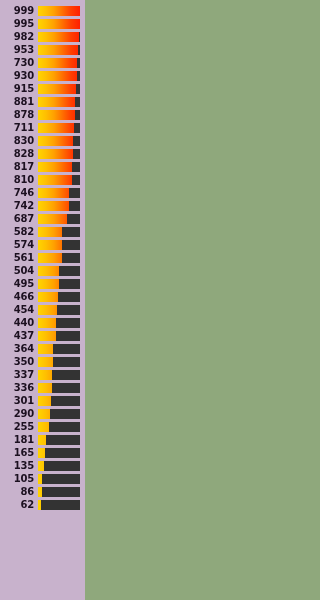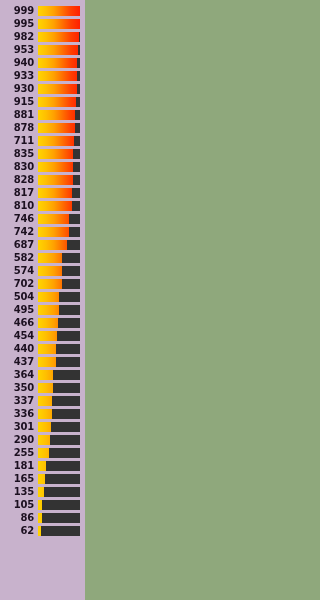--- a/index.html
+++ b/index.html
@@ -102,38 +102,32 @@
             <div class="bar-fill" style="width: 41px; background-size: 42px 10px;"></div>
           </div>
         </div>
         <div class="bar-row">
           <div class="bar-label">953</div>
           <div class="bar-track">
             <div class="bar-fill" style="width: 40px; background-size: 42px 10px;"></div>
           </div>
         </div>
         <div class="bar-row">
-          <div class="bar-label">940</div>
+          <div class="bar-label">730</div>
           <div class="bar-track">
             <div class="bar-fill" style="width: 39px; background-size: 42px 10px;"></div>
           </div>
         </div>
         <div class="bar-row">
-          <div class="bar-label">933</div>
+          <div class="bar-label">930</div>
           <div class="bar-track">
             <div class="bar-fill" style="width: 39px; background-size: 42px 10px;"></div>
           </div>
         </div>
         <div class="bar-row">
-          <div class="bar-label">930</div>
-          <div class="bar-track">
-            <div class="bar-fill" style="width: 39px; background-size: 42px 10px;"></div>
-          </div>
-        </div>
-        <div class="bar-row">
           <div class="bar-label">915</div>
           <div class="bar-track">
             <div class="bar-fill" style="width: 38px; background-size: 42px 10px;"></div>
           </div>
         </div>
         <div class="bar-row">
           <div class="bar-label">881</div>
           <div class="bar-track">
             <div class="bar-fill" style="width: 37px; background-size: 42px 10px;"></div>
           </div>
@@ -144,38 +138,32 @@
             <div class="bar-fill" style="width: 37px; background-size: 42px 10px;"></div>
           </div>
         </div>
         <div class="bar-row">
           <div class="bar-label">711</div>
           <div class="bar-track">
             <div class="bar-fill" style="width: 36px; background-size: 42px 10px;"></div>
           </div>
         </div>
         <div class="bar-row">
-          <div class="bar-label">835</div>
+          <div class="bar-label">830</div>
           <div class="bar-track">
             <div class="bar-fill" style="width: 35px; background-size: 42px 10px;"></div>
           </div>
         </div>
         <div class="bar-row">
-          <div class="bar-label">830</div>
+          <div class="bar-label">828</div>
           <div class="bar-track">
             <div class="bar-fill" style="width: 35px; background-size: 42px 10px;"></div>
           </div>
         </div>
         <div class="bar-row">
-          <div class="bar-label">828</div>
-          <div class="bar-track">
-            <div class="bar-fill" style="width: 35px; background-size: 42px 10px;"></div>
-          </div>
-        </div>
-        <div class="bar-row">
           <div class="bar-label">817</div>
           <div class="bar-track">
             <div class="bar-fill" style="width: 34px; background-size: 42px 10px;"></div>
           </div>
         </div>
         <div class="bar-row">
           <div class="bar-label">810</div>
           <div class="bar-track">
             <div class="bar-fill" style="width: 34px; background-size: 42px 10px;"></div>
           </div>
@@ -204,21 +192,21 @@
             <div class="bar-fill" style="width: 24px; background-size: 42px 10px;"></div>
           </div>
         </div>
         <div class="bar-row">
           <div class="bar-label">574</div>
           <div class="bar-track">
             <div class="bar-fill" style="width: 24px; background-size: 42px 10px;"></div>
           </div>
         </div>
         <div class="bar-row">
-          <div class="bar-label">702</div>
+          <div class="bar-label">561</div>
           <div class="bar-track">
             <div class="bar-fill" style="width: 24px; background-size: 42px 10px;"></div>
           </div>
         </div>
         <div class="bar-row">
           <div class="bar-label">504</div>
           <div class="bar-track">
             <div class="bar-fill" style="width: 21px; background-size: 42px 10px;"></div>
           </div>
         </div>

